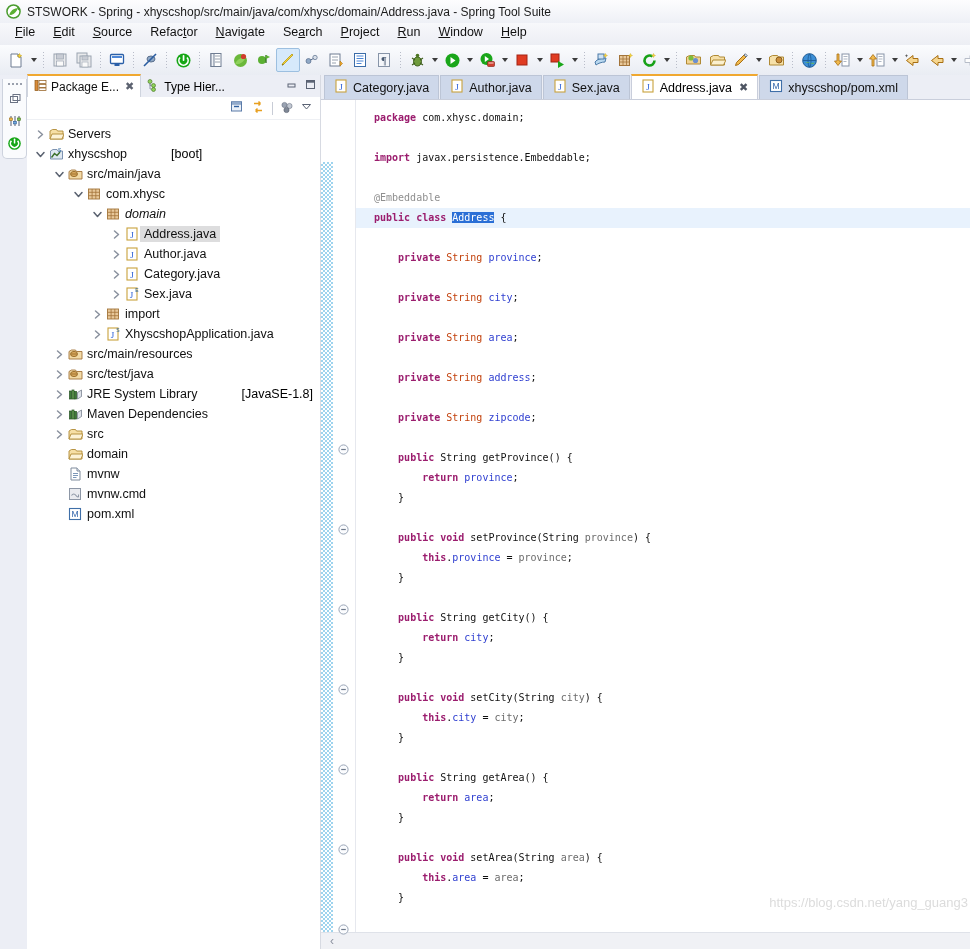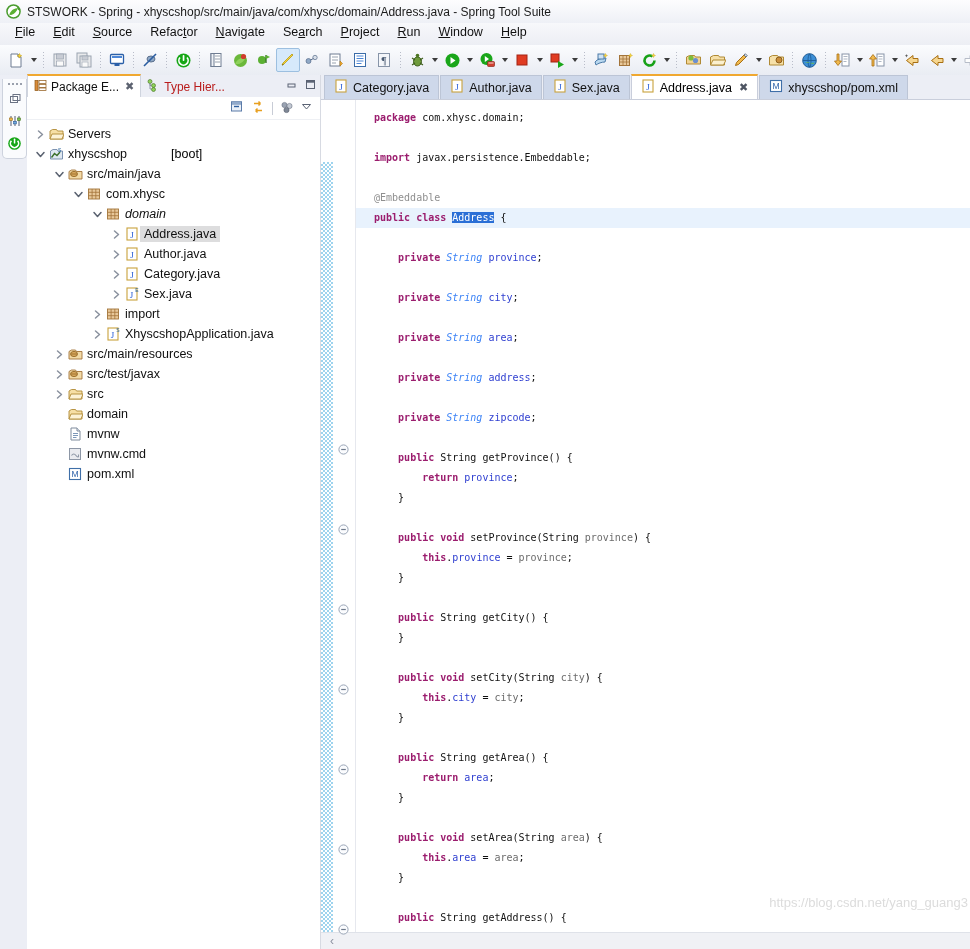--- a/index.html
+++ b/index.html
@@ -50,21 +50,21 @@
   .fv-ic{height:22px;display:flex;align-items:center;justify-content:center;}
 
   
   .explorer{width:293px;flex:0 0 auto;background:#fff;display:flex;flex-direction:column;
     border-right:1px solid #d7dae2;}
   .view-tabs{height:22px;display:flex;align-items:flex-end;position:relative;
     background:#eceef5;}
   .vtab{height:21px;display:flex;align-items:center;gap:4px;padding:0 6px 0 6px;font-size:12px;}
   .vtab.sel{background:#fff;border:1px solid #cfd4de;border-bottom:none;color:#111;
     border-top:2px solid #f0a830;}
-  .vtab.unsel{color:#b91c1c;}
+  .vtab.unsel{color:#000000;}
   .vtab .closex{color:#5c6270;font-size:11px;margin-left:2px;}
   .vtab-ctrl{position:absolute;right:4px;top:4px;display:flex;gap:8px;align-items:center;}
   .minmax{width:11px;height:11px;}
   .view-toolbar{height:22px;display:flex;align-items:center;justify-content:flex-end;
     gap:7px;padding-right:8px;background:#fff;border-bottom:1px solid #eef0f4;}
   .vtb-sep{width:1px;height:13px;background:#c8ccd6;}
 
   .tree{flex:1;overflow:hidden;padding-top:4px;background:#fff;position:relative;}
   .trow{height:20px;display:flex;align-items:center;font-size:12.5px;color:#101010;
     white-space:nowrap;}
@@ -98,21 +98,21 @@
   .code{flex:1;position:relative;overflow:hidden;background:#fff;
     font-family:"DejaVu Sans Mono","Liberation Mono",monospace;font-size:10px;margin-top:8px;}
   .line{height:20px;line-height:20px;white-space:pre;padding-left:18px;}
   .line.hl{background:#e8f2fd;}
   .sel-tok{background:#2a6fd6;color:#fff;}
   .kw{color:#9b1d6e;font-weight:bold;}
   .ann{color:#8f8f8f;}
   .fld{color:#2f3fd0;}
   .pln{color:#111;}
   .par{color:#6c6c6c;}
-  .typ{color:#3b82f6;font-style:italic;}
+  .typ{color:#c2410c;}
 
   .hscroll{height:16px;flex:0 0 auto;background:#f0f1f5;border-top:1px solid #dfe2e9;
     display:flex;align-items:center;}
   .hs-left{width:22px;display:flex;align-items:center;justify-content:center;color:#8d93a1;font-size:12px;}
 
   .watermark{position:absolute;right:2px;bottom:22px;color:#dcdcdc;font-size:13px;
     font-family:"Liberation Sans",sans-serif;white-space:nowrap;pointer-events:none;}
 </style>
 </head>
 <body>
@@ -696,21 +696,54 @@
                 <path d="M3.5 2l4 3.5-4 3.5" fill="none" stroke="#8a919e" stroke-width="1.5" stroke-linecap="round" stroke-linejoin="round"></path>
               </svg>
             </span>
             <span class="ticon">
               <svg width="15" height="15" viewBox="0 0 15 15">
                 <path d="M1 12V4.5l2.5-1.5h4L8.5 4.5H14V12z" fill="#f3dba8" stroke="#a3743a" stroke-width=".9"></path>
                 <ellipse cx="6" cy="7" rx="3.5" ry="2.6" fill="#d8a85e" stroke="#8d5f1c" stroke-width=".8"></ellipse>
                 <path d="M3 7h6" stroke="#8d5f1c" stroke-width=".7"></path>
               </svg>
             </span>
-            <span class="tlabel">src/test/javax</span>
+            <span class="tlabel">src/test/java</span>
+          </div>
+          <div class="trow" style="padding-left: 25px;">
+            <span class="twist">
+              <svg width="11" height="11" viewBox="0 0 11 11">
+                <path d="M3.5 2l4 3.5-4 3.5" fill="none" stroke="#8a919e" stroke-width="1.5" stroke-linecap="round" stroke-linejoin="round"></path>
+              </svg>
+            </span>
+            <span class="ticon">
+              <svg width="15" height="14" viewBox="0 0 15 14">
+                <rect x="1.5" y="4" width="2" height="8" fill="#3f7a3a" stroke="#23501f" stroke-width=".7"></rect>
+                <rect x="4" y="3" width="2" height="9" fill="#6ea85c" stroke="#23501f" stroke-width=".7"></rect>
+                <rect x="6.5" y="4.5" width="2" height="7.5" fill="#3f7a3a" stroke="#23501f" stroke-width=".7"></rect>
+                <path d="M9.5 12l4-2.5V3l-4 2.5z" fill="#dfe3ea" stroke="#6b7484" stroke-width=".7"></path>
+              </svg>
+            </span>
+            <span class="tlabel">JRE System Library</span>
+            <span class="dim"> [JavaSE-1.8]</span>
+          </div>
+          <div class="trow" style="padding-left: 25px;">
+            <span class="twist">
+              <svg width="11" height="11" viewBox="0 0 11 11">
+                <path d="M3.5 2l4 3.5-4 3.5" fill="none" stroke="#8a919e" stroke-width="1.5" stroke-linecap="round" stroke-linejoin="round"></path>
+              </svg>
+            </span>
+            <span class="ticon">
+              <svg width="15" height="14" viewBox="0 0 15 14">
+                <rect x="1.5" y="4" width="2" height="8" fill="#3f7a3a" stroke="#23501f" stroke-width=".7"></rect>
+                <rect x="4" y="3" width="2" height="9" fill="#6ea85c" stroke="#23501f" stroke-width=".7"></rect>
+                <rect x="6.5" y="4.5" width="2" height="7.5" fill="#3f7a3a" stroke="#23501f" stroke-width=".7"></rect>
+                <path d="M9.5 12l4-2.5V3l-4 2.5z" fill="#dfe3ea" stroke="#6b7484" stroke-width=".7"></path>
+              </svg>
+            </span>
+            <span class="tlabel">Maven Dependencies</span>
           </div>
           <div class="trow" style="padding-left: 25px;">
             <span class="twist">
               <svg width="11" height="11" viewBox="0 0 11 11">
                 <path d="M3.5 2l4 3.5-4 3.5" fill="none" stroke="#8a919e" stroke-width="1.5" stroke-linecap="round" stroke-linejoin="round"></path>
               </svg>
             </span>
             <span class="ticon">
               <svg width="15" height="15" viewBox="0 0 15 15">
                 <path d="M1 12V4l2.5-1.5h4L8.5 4H14v8z" fill="#f6dfa5" stroke="#b08a35" stroke-width=".9"></path>
@@ -858,20 +891,21 @@
             <div class="line">&nbsp;</div>
             <div class="line">    <span class="kw">public </span><span class="pln">String getProvince() {</span></div>
             <div class="line">        <span class="kw">return </span><span class="fld">province</span><span class="pln">;</span></div>
             <div class="line">    <span class="pln">}</span></div>
             <div class="line">&nbsp;</div>
             <div class="line">    <span class="kw">public void </span><span class="pln">setProvince(String </span><span class="par">province</span><span class="pln">) {</span></div>
             <div class="line">        <span class="kw">this</span><span class="pln">.</span><span class="fld">province</span><span class="pln"> = </span><span class="par">province</span><span class="pln">;</span></div>
             <div class="line">    <span class="pln">}</span></div>
             <div class="line">&nbsp;</div>
             <div class="line">    <span class="kw">public </span><span class="pln">String getCity() {</span></div>
+            <div class="line">        <span class="kw">return </span><span class="fld">city</span><span class="pln">;</span></div>
             <div class="line">    <span class="pln">}</span></div>
             <div class="line">&nbsp;</div>
             <div class="line">    <span class="kw">public void </span><span class="pln">setCity(String </span><span class="par">city</span><span class="pln">) {</span></div>
             <div class="line">        <span class="kw">this</span><span class="pln">.</span><span class="fld">city</span><span class="pln"> = </span><span class="par">city</span><span class="pln">;</span></div>
             <div class="line">    <span class="pln">}</span></div>
             <div class="line">&nbsp;</div>
             <div class="line">    <span class="kw">public </span><span class="pln">String getArea() {</span></div>
             <div class="line">        <span class="kw">return </span><span class="fld">area</span><span class="pln">;</span></div>
             <div class="line">    <span class="pln">}</span></div>
             <div class="line">&nbsp;</div>

